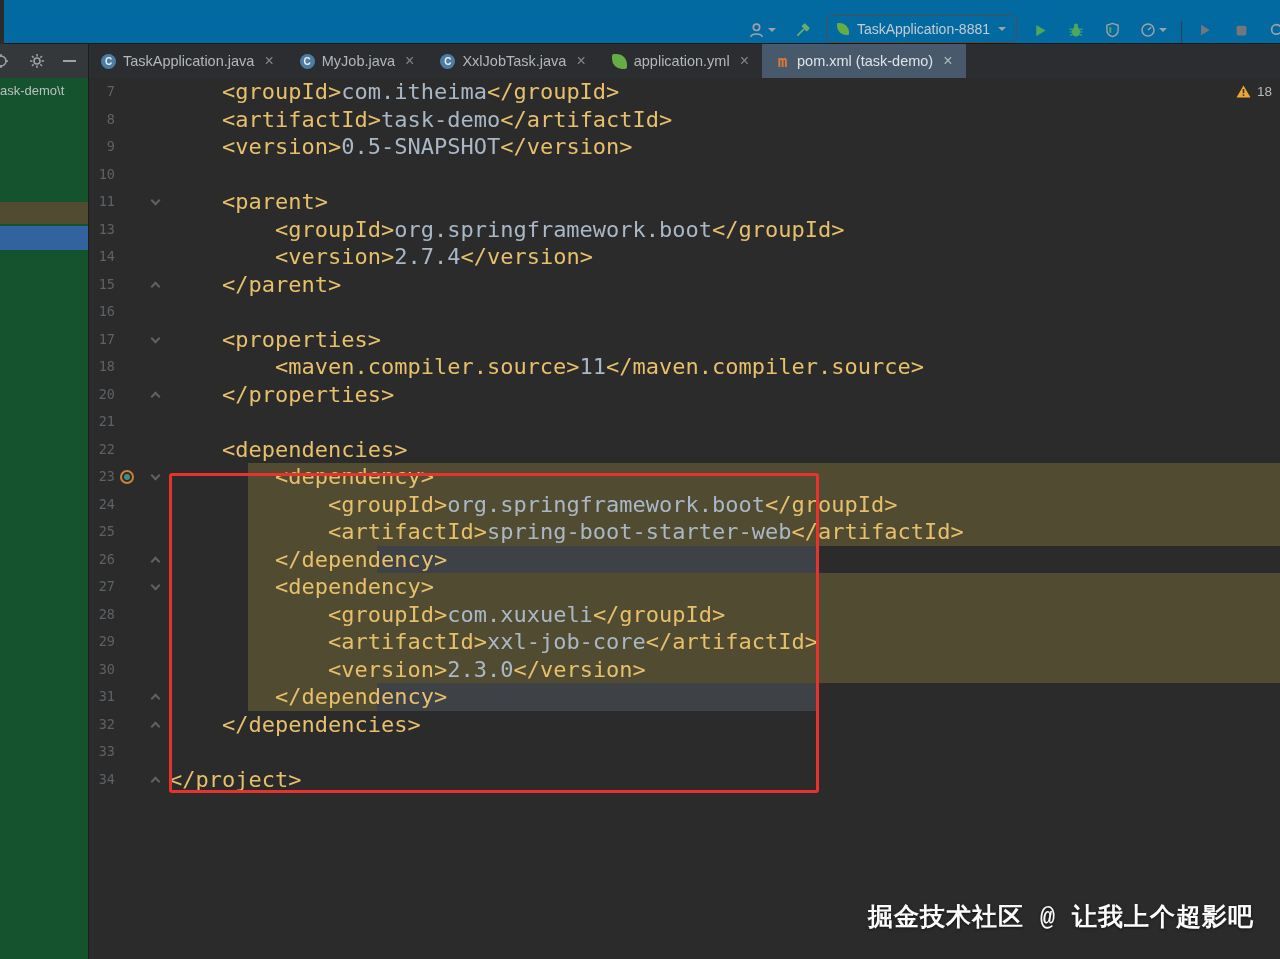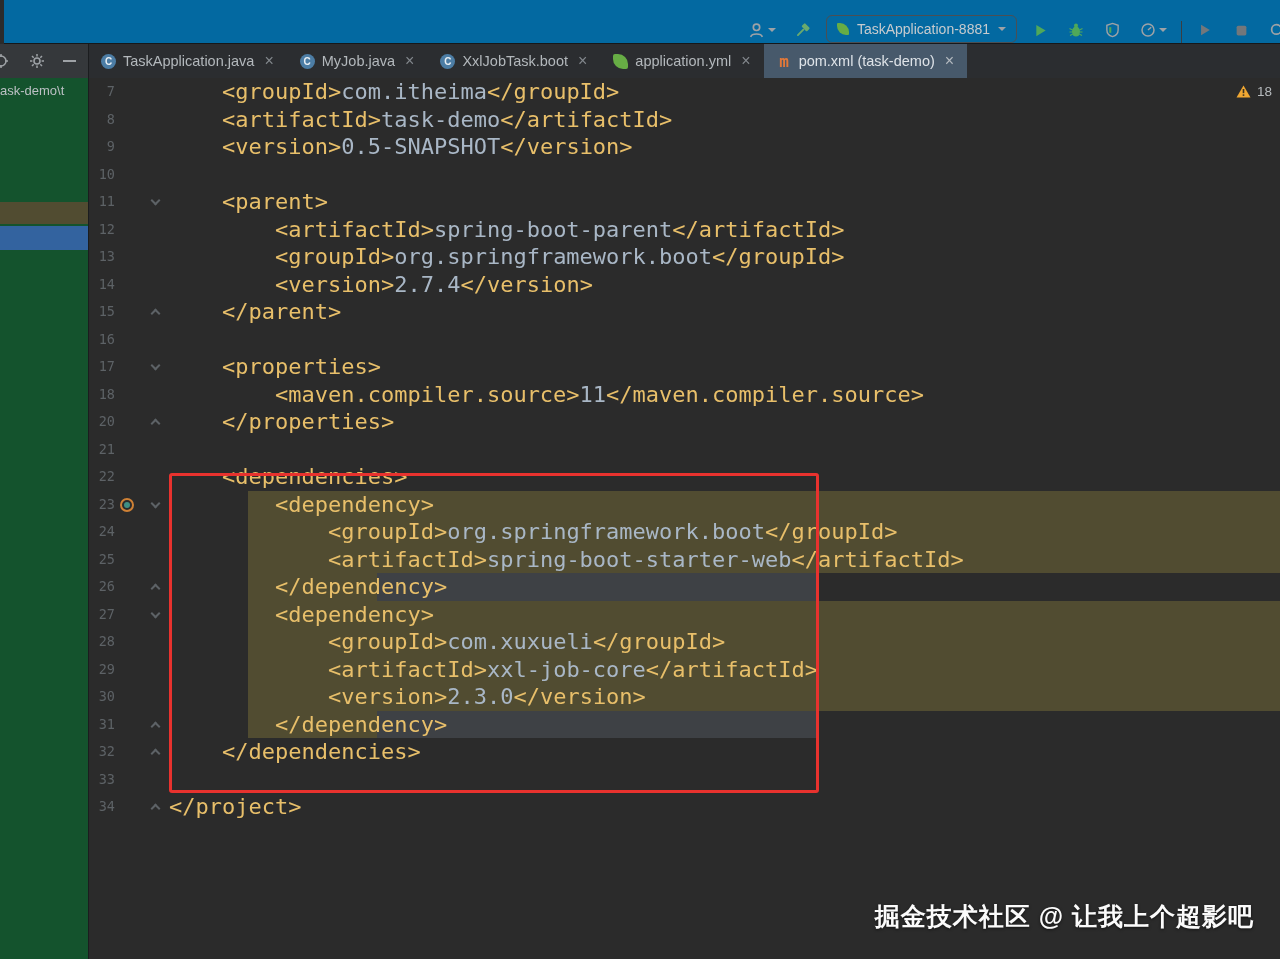--- a/index.html
+++ b/index.html
@@ -55,21 +55,21 @@
   .hl.part{left:159px;width:129px;background:#514c31}
   .hl.gray{left:288px;width:441px;background:#3e4145}
   .gutter-icon{position:absolute;left:31px;top:7px;width:14px;height:14px;border:2px solid #cf8135;border-radius:50%;z-index:2;background:#2b2b2b}
   .gutter-icon::after{content:"";position:absolute;left:2px;top:2px;width:6px;height:6px;border-radius:50%;background:#3f8f83}
   .redbox{position:absolute;left:80px;top:395px;width:650px;height:320px;border:3px solid #e8322e;border-radius:3px;z-index:6;pointer-events:none}
   .inspections{position:absolute;right:8px;top:6px;display:flex;align-items:center;gap:6px;z-index:7}
   .warn-count{color:#b6babd;font-size:13.5px;font-family:"Liberation Sans",sans-serif}
 
   
   .watermark{position:absolute;right:26px;top:900px;font-size:25px;font-weight:700;color:#fbfbfb;z-index:30;
-             letter-spacing:1px;text-shadow:0 1px 3px rgba(0,0,0,.6);font-family:Liberation Sans, sans-serif}
+             letter-spacing:1px;text-shadow:0 1px 3px rgba(0,0,0,.6);font-family:Liberation Mono, monospace}
 </style>
 </head>
 <body>
 
 <div id="app">
 
   <div class="toolbar">
     <div class="tbtn wide">
       <svg width="17" height="17" viewBox="0 0 16 16">
         <circle cx="8" cy="5" r="3" fill="none" stroke="#9ea2a6" stroke-width="1.6"></circle>
@@ -152,21 +152,21 @@
           <span>TaskApplication.java</span>
           <span class="close">×</span>
         </div>
         <div class="tab">
           <span class="ticon java-class">C</span>
           <span>MyJob.java</span>
           <span class="close">×</span>
         </div>
         <div class="tab">
           <span class="ticon java-class">C</span>
-          <span>XxlJobTask.boot</span>
+          <span>XxlJobTask.java</span>
           <span class="close">×</span>
         </div>
         <div class="tab">
           <span class="ticon spring-yaml"></span>
           <span>application.yml</span>
           <span class="close">×</span>
         </div>
         <div class="tab active">
           <span class="ticon maven">m</span>
           <span>pom.xml (task-demo)</span>
@@ -197,24 +197,20 @@
           <span class="code-text"><span class="xml-text">    </span><span class="xml-tag">&lt;version&gt;</span><span class="xml-text">0.5-SNAPSHOT</span><span class="xml-tag">&lt;/version&gt;</span></span>
         </div>
         <div class="code-row">
           <span class="ln">10</span>
           <span class="code-text"></span>
         </div>
         <div class="code-row">
           <span class="ln">11</span>
           <span class="fold down"></span>
           <span class="code-text"><span class="xml-text">    </span><span class="xml-tag">&lt;parent&gt;</span></span>
-        </div>
-        <div class="code-row">
-          <span class="ln">12</span>
-          <span class="code-text"><span class="xml-text">        </span><span class="xml-tag">&lt;artifactId&gt;</span><span class="xml-text">spring-boot-parent</span><span class="xml-tag">&lt;/artifactId&gt;</span></span>
         </div>
         <div class="code-row">
           <span class="ln">13</span>
           <span class="code-text"><span class="xml-text">        </span><span class="xml-tag">&lt;groupId&gt;</span><span class="xml-text">org.springframework.boot</span><span class="xml-tag">&lt;/groupId&gt;</span></span>
         </div>
         <div class="code-row">
           <span class="ln">14</span>
           <span class="code-text"><span class="xml-text">        </span><span class="xml-tag">&lt;version&gt;</span><span class="xml-text">2.7.4</span><span class="xml-tag">&lt;/version&gt;</span></span>
         </div>
         <div class="code-row">

